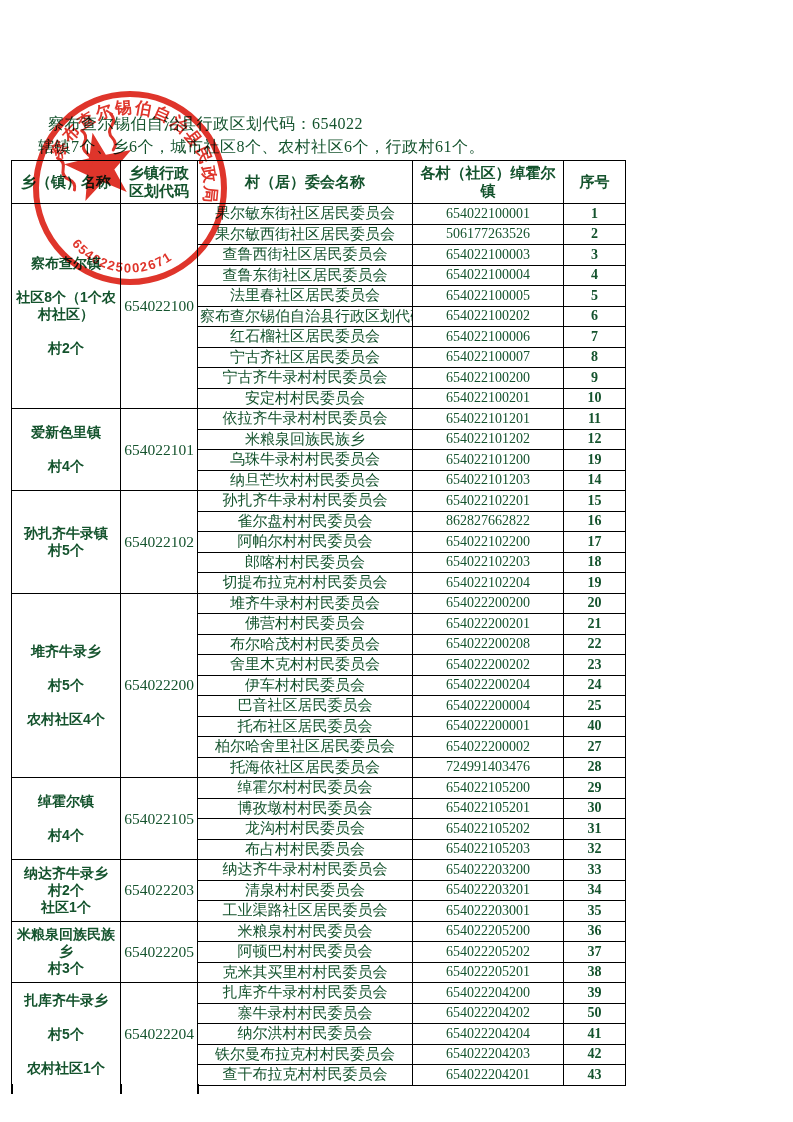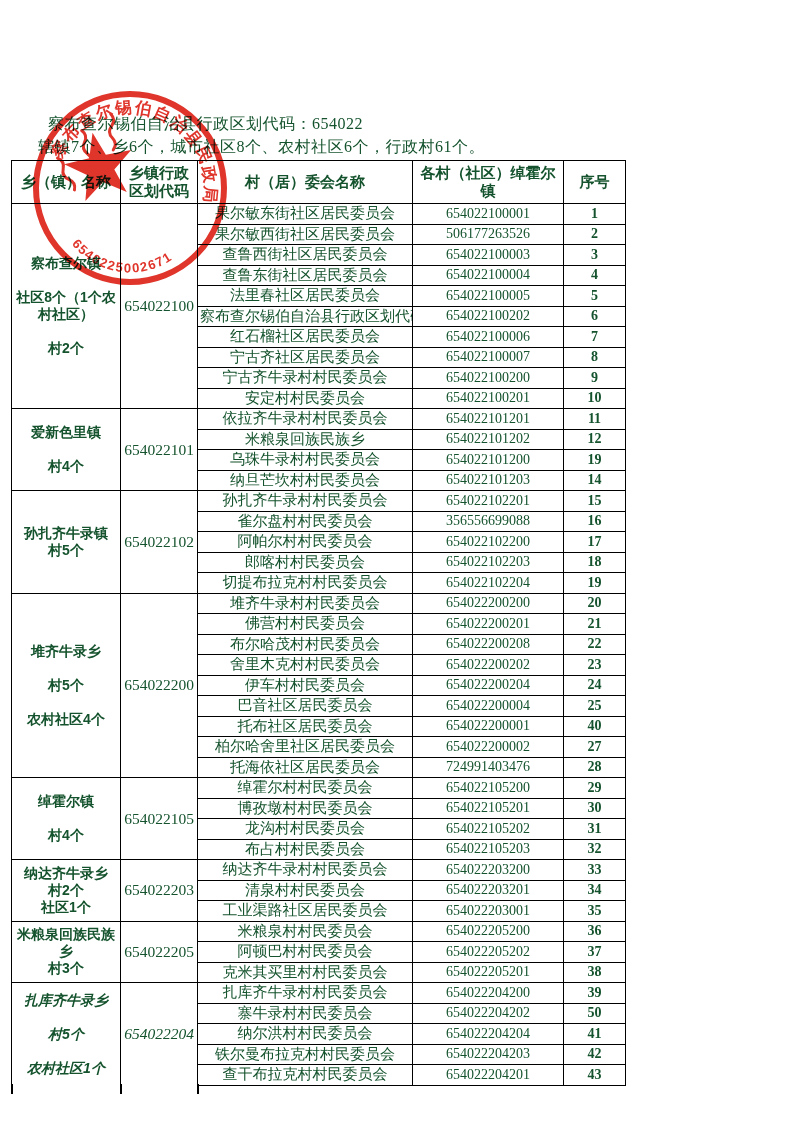--- a/index.html
+++ b/index.html
@@ -48,21 +48,21 @@
     font-size:15px;text-align:center;vertical-align:middle;
     white-space:nowrap;
   }
   td.vcode-cell{
     font-size:14px;text-align:center;vertical-align:middle;
   }
   td.seq-cell{
     font-size:14px;font-weight:bold;text-align:center;vertical-align:middle;
   }
   tr.data-row{height:20.5px;}
-  td.no-bottom{border-bottom:none !important;font-style:italic;}
+  td.no-bottom{border-bottom:none !important;}
   td.pad-top{padding-top:14px;}
   .cut-stub{
     position:absolute;width:1.6px;background:#000;
   }
   .stamp{
     position:absolute;left:28px;top:86px;
     mix-blend-mode:multiply;opacity:.92;
     pointer-events:none;
   }
 </style>
@@ -175,21 +175,21 @@
         <tr class="data-row">
           <td rowspan="5" class="group-cell">孙扎齐牛录镇
 村5个</td>
           <td rowspan="5" class="code-cell">654022102</td>
           <td class="name-cell">孙扎齐牛录村村民委员会</td>
           <td class="vcode-cell">654022102201</td>
           <td class="seq-cell">15</td>
         </tr>
         <tr class="data-row">
           <td class="name-cell">雀尔盘村村民委员会</td>
-          <td class="vcode-cell">356556699088</td>
+          <td class="vcode-cell">862827662822</td>
           <td class="seq-cell">16</td>
         </tr>
         <tr class="data-row">
           <td class="name-cell">阿帕尔村村民委员会</td>
           <td class="vcode-cell">654022102200</td>
           <td class="seq-cell">17</td>
         </tr>
         <tr class="data-row">
           <td class="name-cell">郎喀村村民委员会</td>
           <td class="vcode-cell">654022102203</td>

